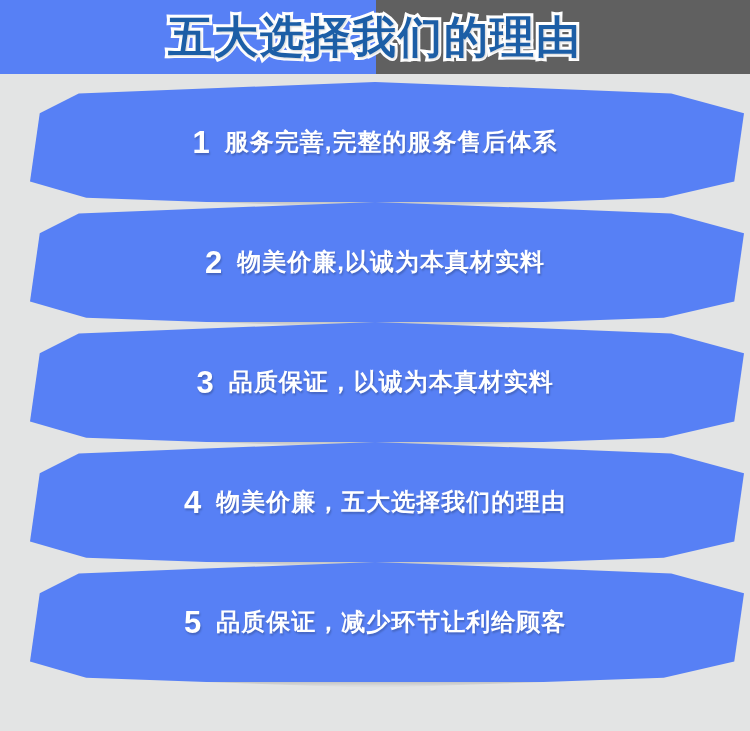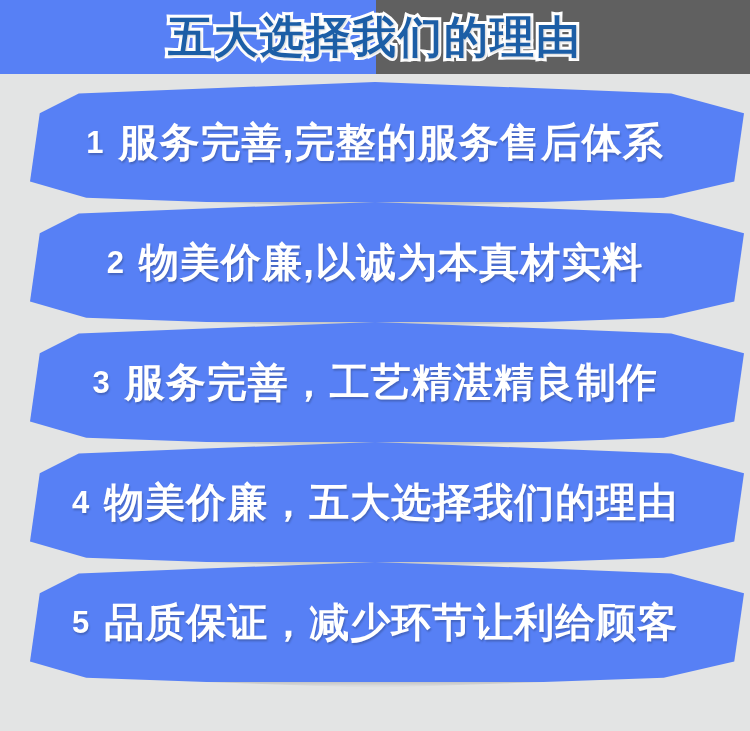--- a/index.html
+++ b/index.html
@@ -131,21 +131,21 @@
     white-space: nowrap;
     text-shadow: 1px 2px 2px rgba(0,0,0,0.22);
     line-height: 1;
   }
   .banner-index {
     margin-right: 14px;
     font-size: 31px;
     font-weight: bold;
   }
   .banner-label {
-    font-size: 40px;
+    font-size: 24px;
     font-weight: bold;
   }
 </style>
 </head>
 <body>
 
 <div id="page">
 
   <div class="header">
     <div class="header-band-blue"></div>
@@ -169,21 +169,21 @@
       <div class="banner-text">
         <span class="banner-index">2</span>
         <span class="banner-label">物美价廉,以诚为本真材实料</span>
       </div>
     </div>
 
     <div class="banner">
       <div class="banner-shape"></div>
       <div class="banner-text">
         <span class="banner-index">3</span>
-        <span class="banner-label">服务完善，工艺精湛精良制作</span>
+        <span class="banner-label">品质保证，以诚为本真材实料</span>
       </div>
     </div>
 
     <div class="banner">
       <div class="banner-shape"></div>
       <div class="banner-text">
         <span class="banner-index">4</span>
         <span class="banner-label">物美价廉，五大选择我们的理由</span>
       </div>
     </div>

